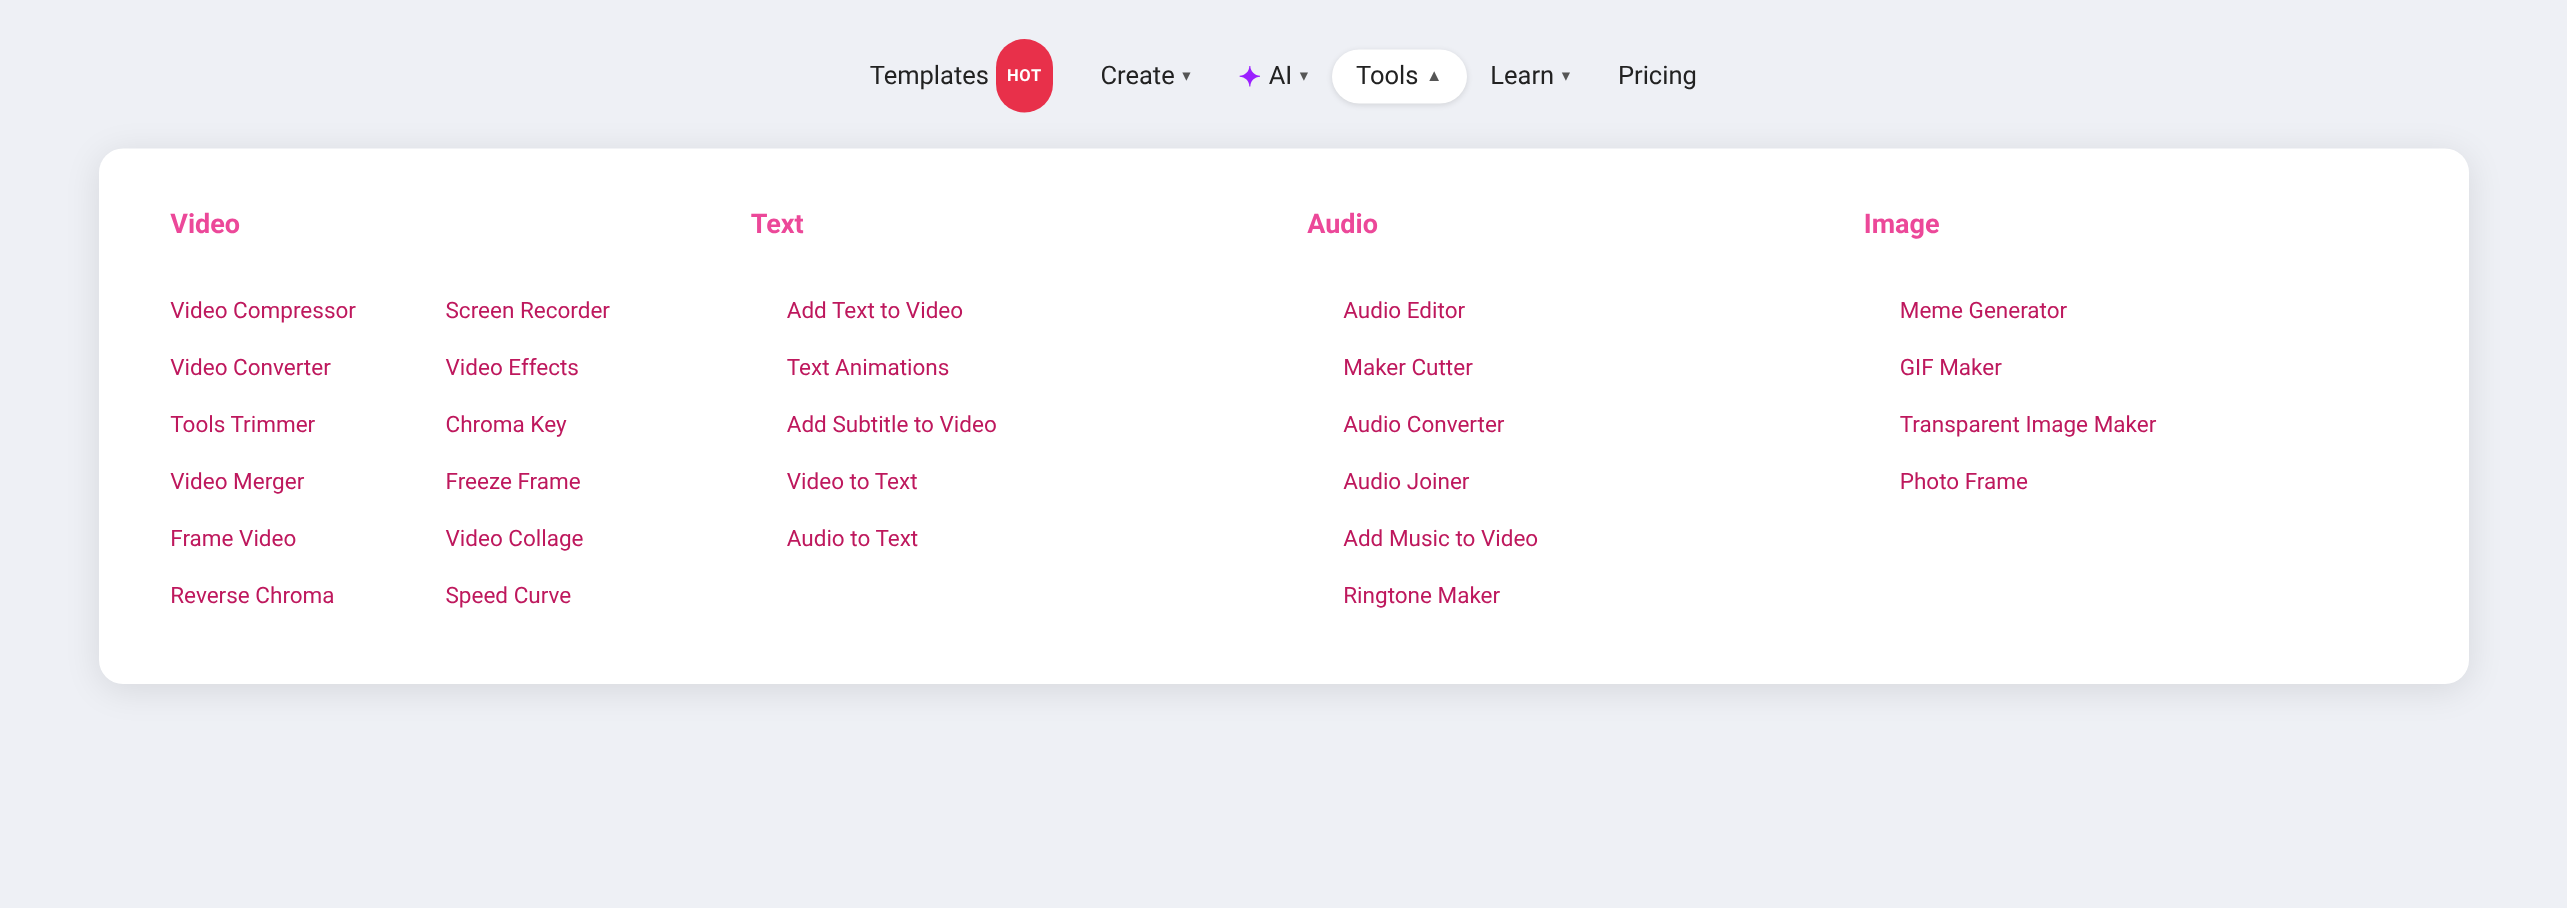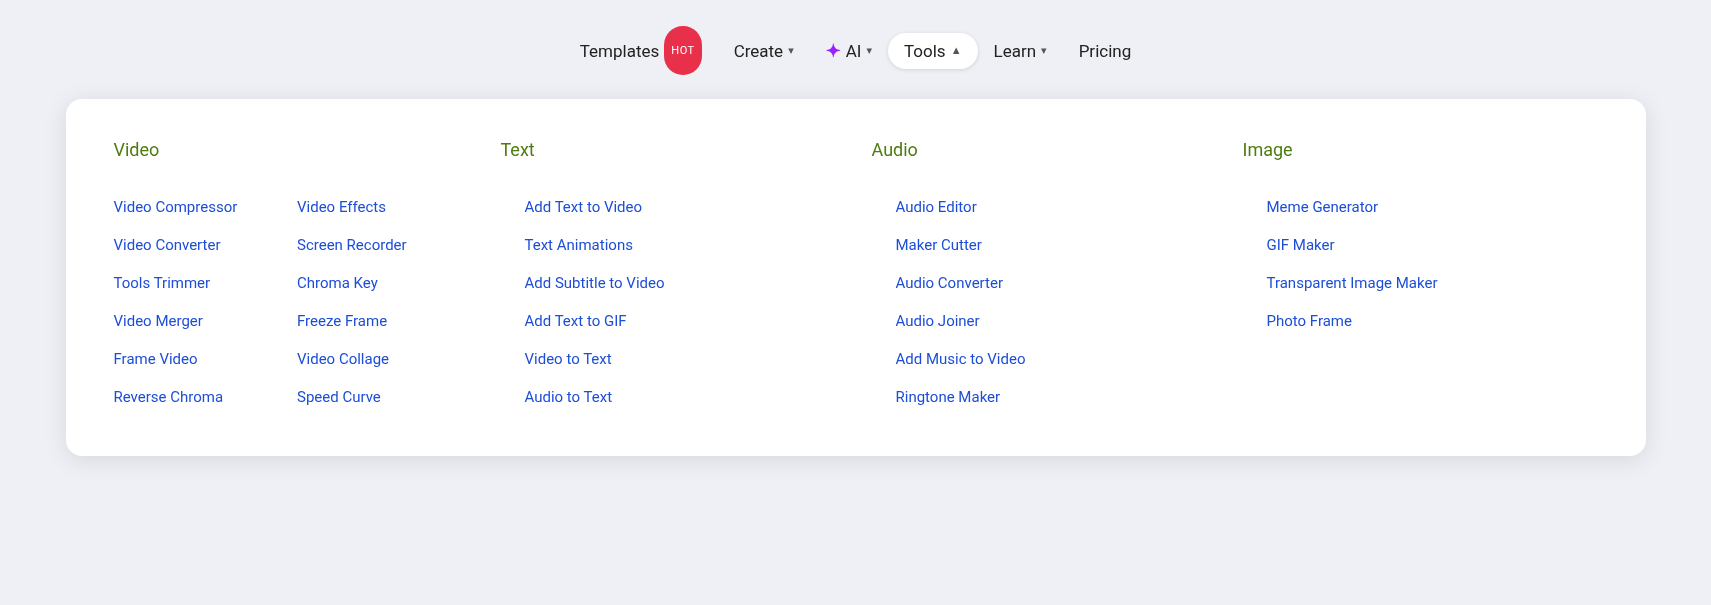--- a/index.html
+++ b/index.html
@@ -34,21 +34,21 @@
       user-select: none;
     }
     .nav-item.active {
       background: #fff;
       box-shadow: 0 1px 4px rgba(0,0,0,0.12);
     }
     .hot-badge {
       background: #e8304a;
       color: #fff;
       font-size: 11px;
-      font-weight: 400;
+      font-weight: 700;
       padding: 18px 7px;
       border-radius: 999px;
       letter-spacing: 0.5px;
     }
     .ai-icon {
       color: #9b1fff;
       font-size: 18px;
       font-weight: bold;
     }
     .chevron {
@@ -70,34 +70,34 @@
       gap: 0;
     }
 
     .menu-section {
       padding: 0 16px;
     }
     .menu-section:first-child { padding-left: 0; }
 
     .section-title {
       font-size: 18px;
-      font-weight: 400;
-      color: #4d7c0f;
+      font-weight: 700;
+      color: #ec4899;
       margin-bottom: 28px;
     }
 
     .menu-columns {
       display: grid;
       grid-template-columns: 1fr 1fr;
       gap: 0 12px;
     }
 
     .menu-item {
       font-size: 15px;
-      color: #1d4ed8;
+      color: #be185d;
       padding: 10px 0;
       cursor: pointer;
       white-space: nowrap;
     }
 
     .single-column .menu-item {
       display: block;
       margin-left: 24px;
     }
   </style>
@@ -137,36 +137,35 @@
       <div class="menu-columns">
         <div>
           <div class="menu-item">Video Compressor</div>
           <div class="menu-item">Video Converter</div>
           <div class="menu-item">Tools Trimmer</div>
           <div class="menu-item">Video Merger</div>
           <div class="menu-item">Frame Video</div>
           <div class="menu-item">Reverse Chroma</div>
         </div>
         <div>
+          <div class="menu-item">Screen Recorder</div>
           <div class="menu-item">Video Effects</div>
-          <div class="menu-item">Screen Recorder</div>
           <div class="menu-item">Chroma Key</div>
           <div class="menu-item">Freeze Frame</div>
           <div class="menu-item">Video Collage</div>
           <div class="menu-item">Speed Curve</div>
         </div>
       </div>
     </div>
     <div class="menu-section">
       <div class="section-title">Text</div>
       <div class="single-column">
         <div class="menu-item">Add Text to Video</div>
         <div class="menu-item">Text Animations</div>
         <div class="menu-item">Add Subtitle to Video</div>
-        <div class="menu-item">Add Text to GIF</div>
         <div class="menu-item">Video to Text</div>
         <div class="menu-item">Audio to Text</div>
       </div>
     </div>
     <div class="menu-section">
       <div class="section-title">Audio</div>
       <div class="single-column">
         <div class="menu-item">Audio Editor</div>
         <div class="menu-item">Maker Cutter</div>
         <div class="menu-item">Audio Converter</div>

